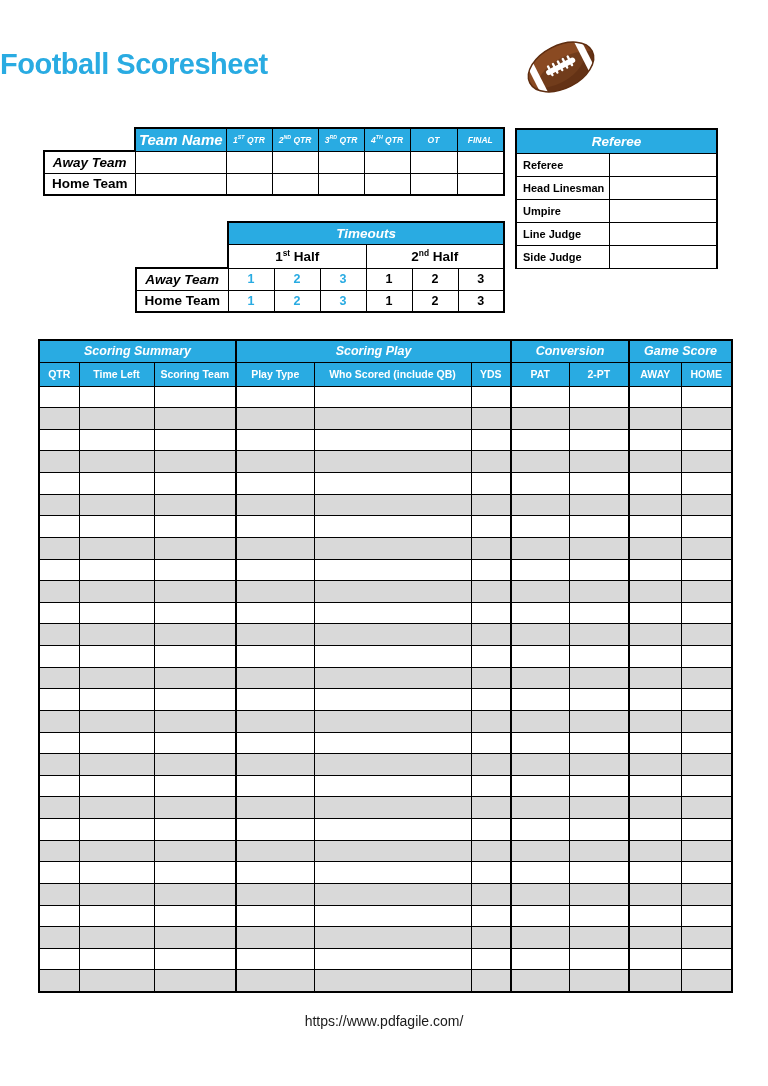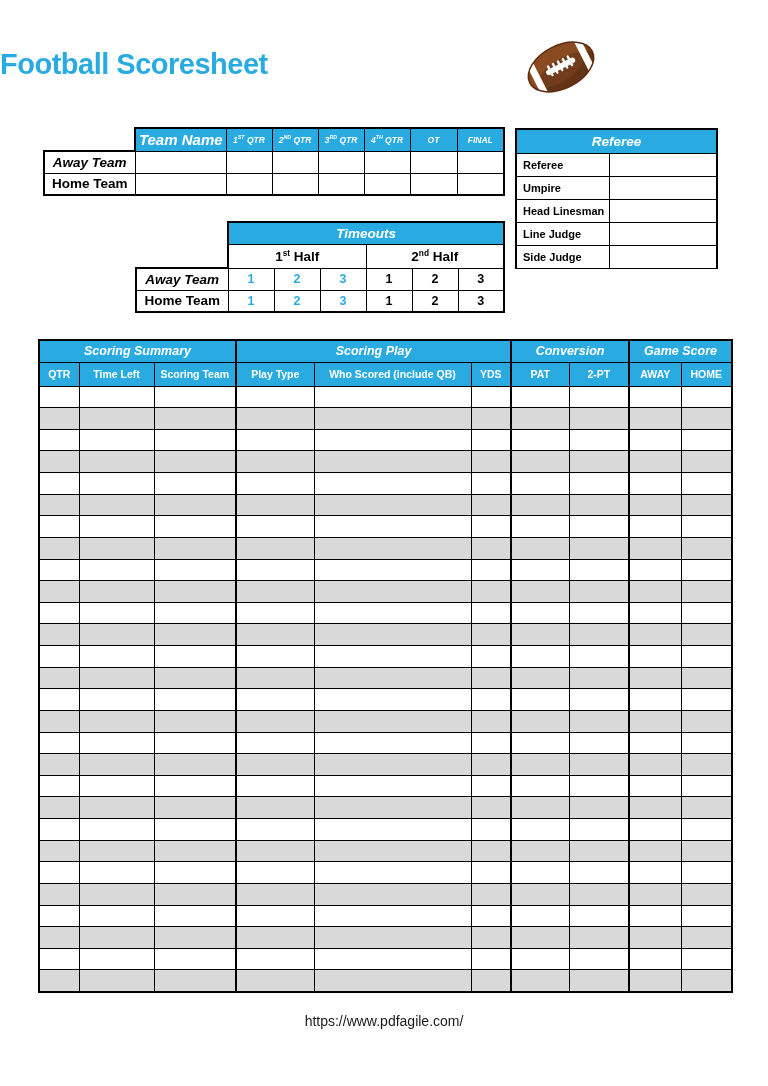--- a/index.html
+++ b/index.html
@@ -119,25 +119,25 @@
       </colgroup>
     <tbody>
         <tr class="h24">
       <th colspan="2" class="blue offhdr bt bl br">Referee</th>
     </tr>
     <tr class="h23">
           <th class="offlab bl">Referee</th>
           <td class="br"></td>
         </tr>
     <tr class="h23">
+          <th class="offlab bl">Head Linesman</th>
+          <td class="br"></td>
+        </tr>
+    <tr class="h23">
           <th class="offlab bl">Umpire</th>
-          <td class="br"></td>
-        </tr>
-    <tr class="h23">
-          <th class="offlab bl">Head Linesman</th>
           <td class="br"></td>
         </tr>
     <tr class="h23">
           <th class="offlab bl">Line Judge</th>
           <td class="br"></td>
         </tr>
     <tr class="h23">
           <th class="offlab bl">Side Judge</th>
           <td class="br"></td>
         </tr>

